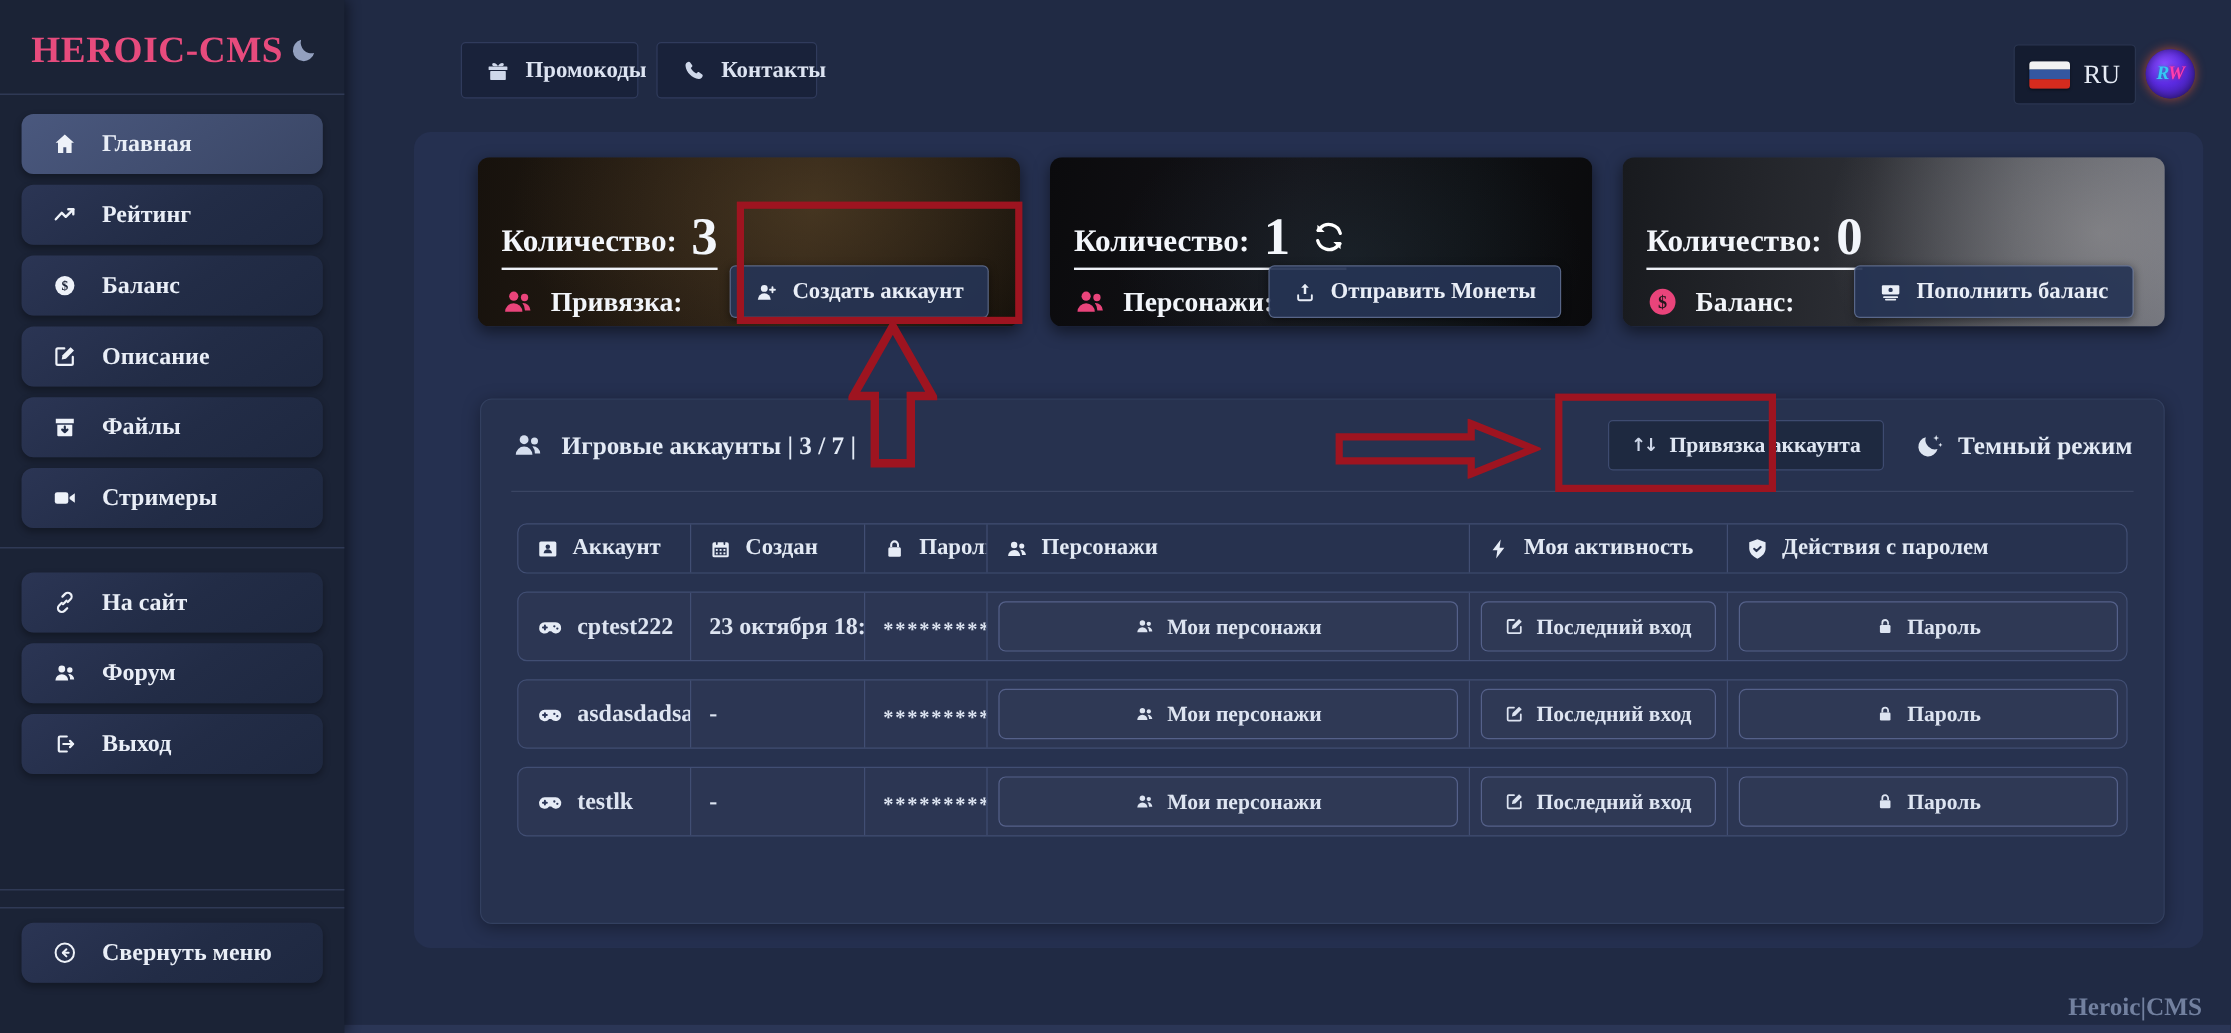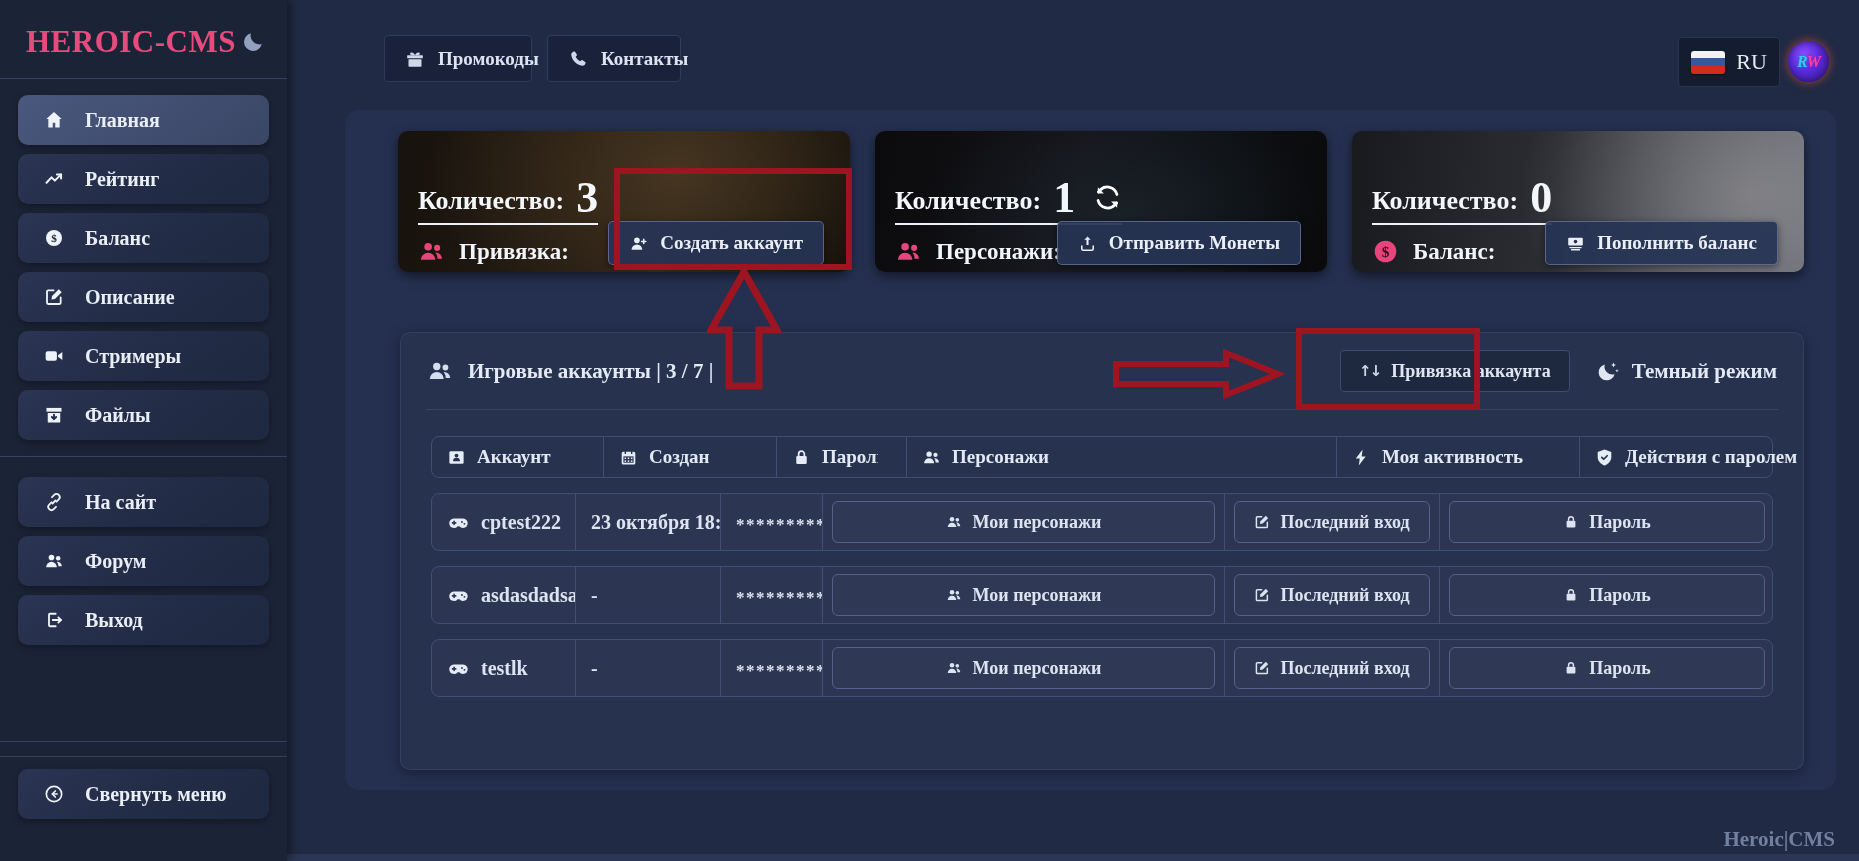--- a/index.html
+++ b/index.html
@@ -91,21 +91,21 @@
             border-radius:4px;display:flex;align-items:center;gap:11px;font-size:18px;font-weight:bold;
             color:#dfe6f2;cursor:pointer;box-sizing:border-box;}
   .updown{font-family:"DejaVu Sans",sans-serif;font-size:15px;letter-spacing:-2px;color:#cdd6e8;}
   .darkmode{display:flex;align-items:center;gap:12px;margin-left:26px;cursor:pointer;}
   .darkmode .ic{font-size:24px;color:#dfe6f2;}
   .darkmode-label{font-size:21px;font-weight:bold;color:#e3eaf5;}
   .sec-div{border:none;border-top:1px solid #3a4563;margin:0 25px;}
   .tbl{margin:26px 30px 0 30px;}
   .t-row{display:grid;grid-template-columns:143px 145px 102px 402px 215px 335px;
          border:1px solid #414e73;border-radius:8px;box-sizing:border-box;}
-  .t-head{height:42px;gap:28px;}
+  .t-head{height:42px;}
   .t-body{height:58px;margin-top:15px;background:rgba(255,255,255,.022);text-align:center;}
   .cell{display:flex;align-items:center;padding-left:15px;gap:11px;border-left:1px solid #414e73;
         overflow:hidden;box-sizing:border-box;}
   .cell:first-child{border-left:none;}
   .h-txt{font-size:19px;font-weight:bold;color:#e2e9f4;white-space:nowrap;}
   .h-ic{font-size:19px;color:#e6ecf6;}
   .acc-ic{font-size:23px;color:#e6ecf6;}
   .v-txt{font-size:20px;font-weight:bold;color:#dde4f1;white-space:nowrap;}
   .pwd-txt{font-size:17px;font-weight:bold;color:#dde4f1;letter-spacing:1.5px;padding-top:6px;}
   .cell-btn{justify-content:center;padding-left:0;}
@@ -172,35 +172,35 @@
           <svg class="ic" viewBox="0 0 24 24">
               <path fill="none" stroke="currentColor" stroke-width="2.2" stroke-linecap="round" d="M20 12.5V19a1.4 1.4 0 0 1-1.4 1.4H5A1.4 1.4 0 0 1 3.6 19V5.4A1.4 1.4 0 0 1 5 4h6.5"></path>
               <path fill="currentColor" d="m17.8 2.8 3.4 3.4-8.1 8.1-4.2.8.8-4.2z"></path>
             </svg>
         </span>
         <span class="nav-label">Описание</span>
       </div>
       <div class="nav-item">
         <span class="nav-ic">
           <svg class="ic" viewBox="0 0 24 24">
-              <rect x="2" y="6.2" width="13.5" height="11.6" rx="2.4" fill="currentColor"></rect>
-              <path fill="currentColor" d="m16.8 11 5.2-3.8v9.6L16.8 13z"></path>
-            </svg>
-        </span>
-        <span class="nav-label">Стримеры</span>
-      </div>
-      <div class="nav-item">
-        <span class="nav-ic">
-          <svg class="ic" viewBox="0 0 24 24">
               <path fill="currentColor" d="M3 3.5h18V8H3z"></path>
               <path fill="currentColor" d="M4.5 9.5h15V20a1 1 0 0 1-1 1h-13a1 1 0 0 1-1-1z"></path>
               <path fill="none" stroke="#222c46" stroke-width="2.2" stroke-linecap="round" stroke-linejoin="round" d="M12 11.5v5.5m0 0-2.6-2.6M12 17l2.6-2.6"></path>
             </svg>
         </span>
         <span class="nav-label">Файлы</span>
+      </div>
+      <div class="nav-item">
+        <span class="nav-ic">
+          <svg class="ic" viewBox="0 0 24 24">
+              <rect x="2" y="6.2" width="13.5" height="11.6" rx="2.4" fill="currentColor"></rect>
+              <path fill="currentColor" d="m16.8 11 5.2-3.8v9.6L16.8 13z"></path>
+            </svg>
+        </span>
+        <span class="nav-label">Стримеры</span>
       </div>
       <hr class="nav-gap-div">
       <div class="nav-item">
         <span class="nav-ic">
           <svg class="ic" viewBox="0 0 24 24" fill="none" stroke="currentColor" stroke-width="2.2" stroke-linecap="round">
               <path d="m13.8 10.2-3.6 3.6"></path>
               <path d="m9 12.4-2.7 2.7a3.8 3.8 0 0 0 5.4 5.4l2.7-2.7"></path>
               <path d="m15 11.6 2.7-2.7a3.8 3.8 0 0 0-5.4-5.4L9.6 6.2"></path>
             </svg>
         </span>

